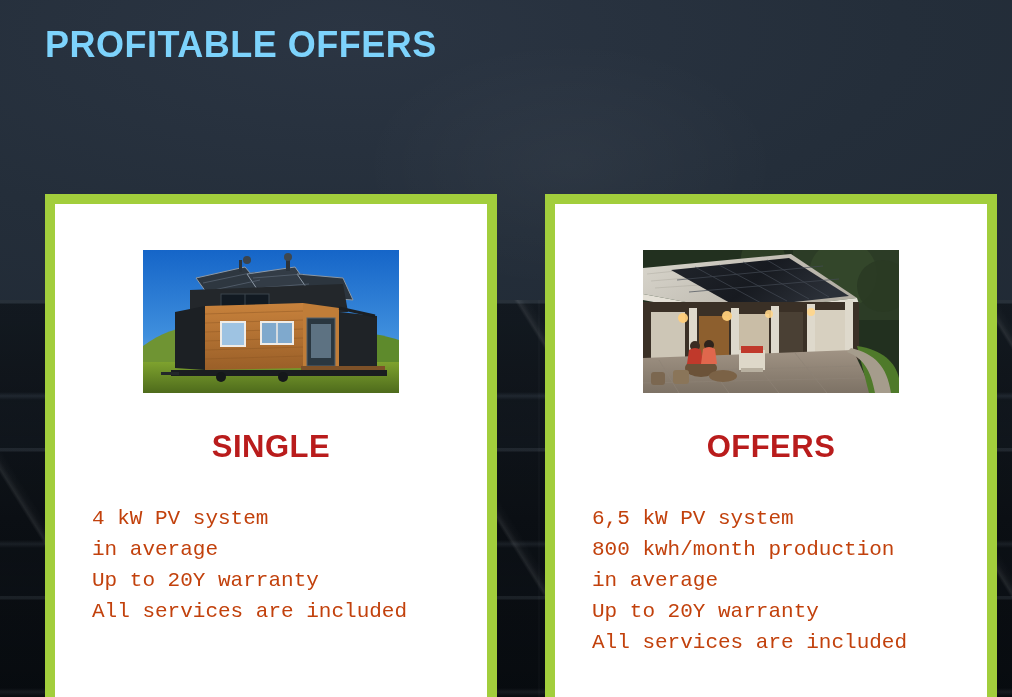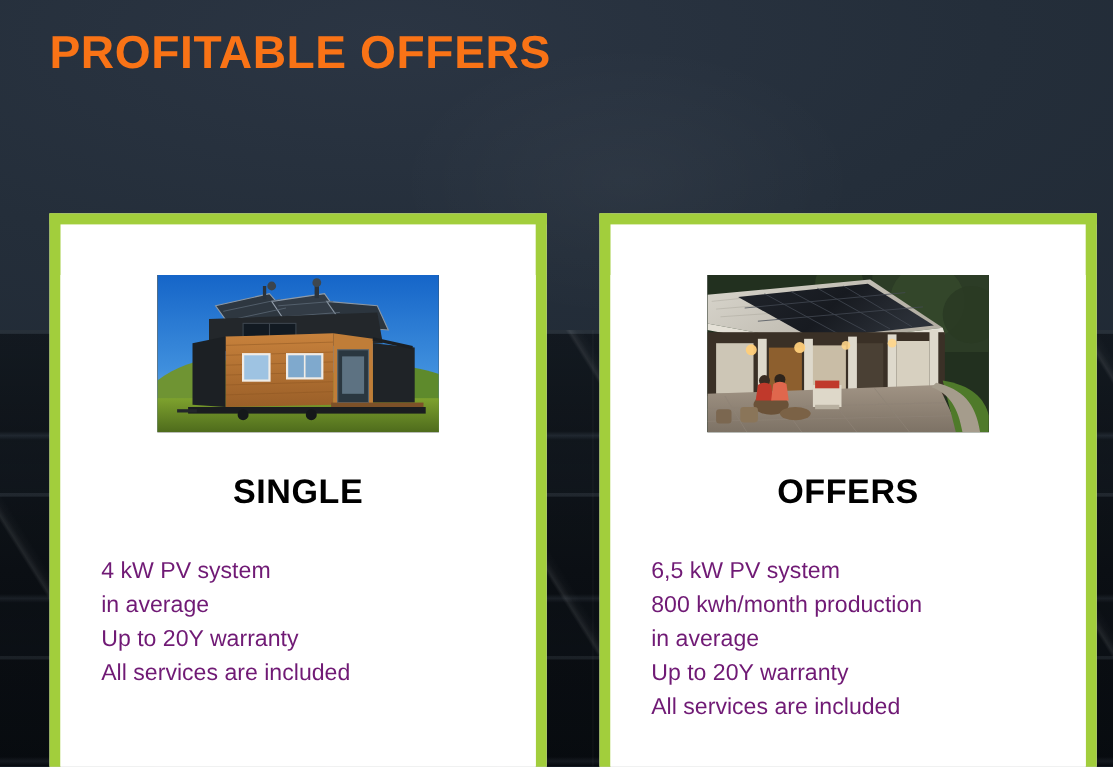--- a/index.html
+++ b/index.html
@@ -85,22 +85,22 @@
     width: 420px; height: 250px;
     background: radial-gradient(closest-side, rgba(255,255,255,0.035), rgba(255,255,255,0));
   }
 
   
   .page-title {
     position: absolute;
     left: 45px;
     top: 24px;
     z-index: 5;
-    color: #f97316;
-    font-size: 42px;
+    color: #7dd3fc;
+    font-size: 36px;
     font-weight: bold;
     letter-spacing: 0.5px;
     line-height: 1.15;
     white-space: nowrap;
   }
 
   
   .cards {
     position: absolute;
     left: 0; top: 0;
@@ -138,31 +138,32 @@
     overflow: hidden;
     background: #2a2f27;
   }
   .card-photo svg { display: block; width: 256px; height: 143px; }
 
   .card-title {
     margin-top: 36px;
     text-align: center;
     font-size: 31px;
     font-weight: bold;
-    color: #000000;
+    color: #b91c1c;
     letter-spacing: 0.5px;
   }
 
   .card-features {
     margin-top: 38px;
     padding-left: 37px;
     padding-right: 20px;
-    color: #701a75;
+    color: #c2410c;
     font-size: 21px;
     line-height: 31px;
+    font-family: Liberation Mono, monospace;
   }
   .card-features li { list-style: none; white-space: nowrap; }
 </style>
 </head>
 <body>
 
 <div class="bg">
   <div class="bg-top"></div>
   <div class="bg-blotch"></div>
   <div class="bg-bands"></div>

